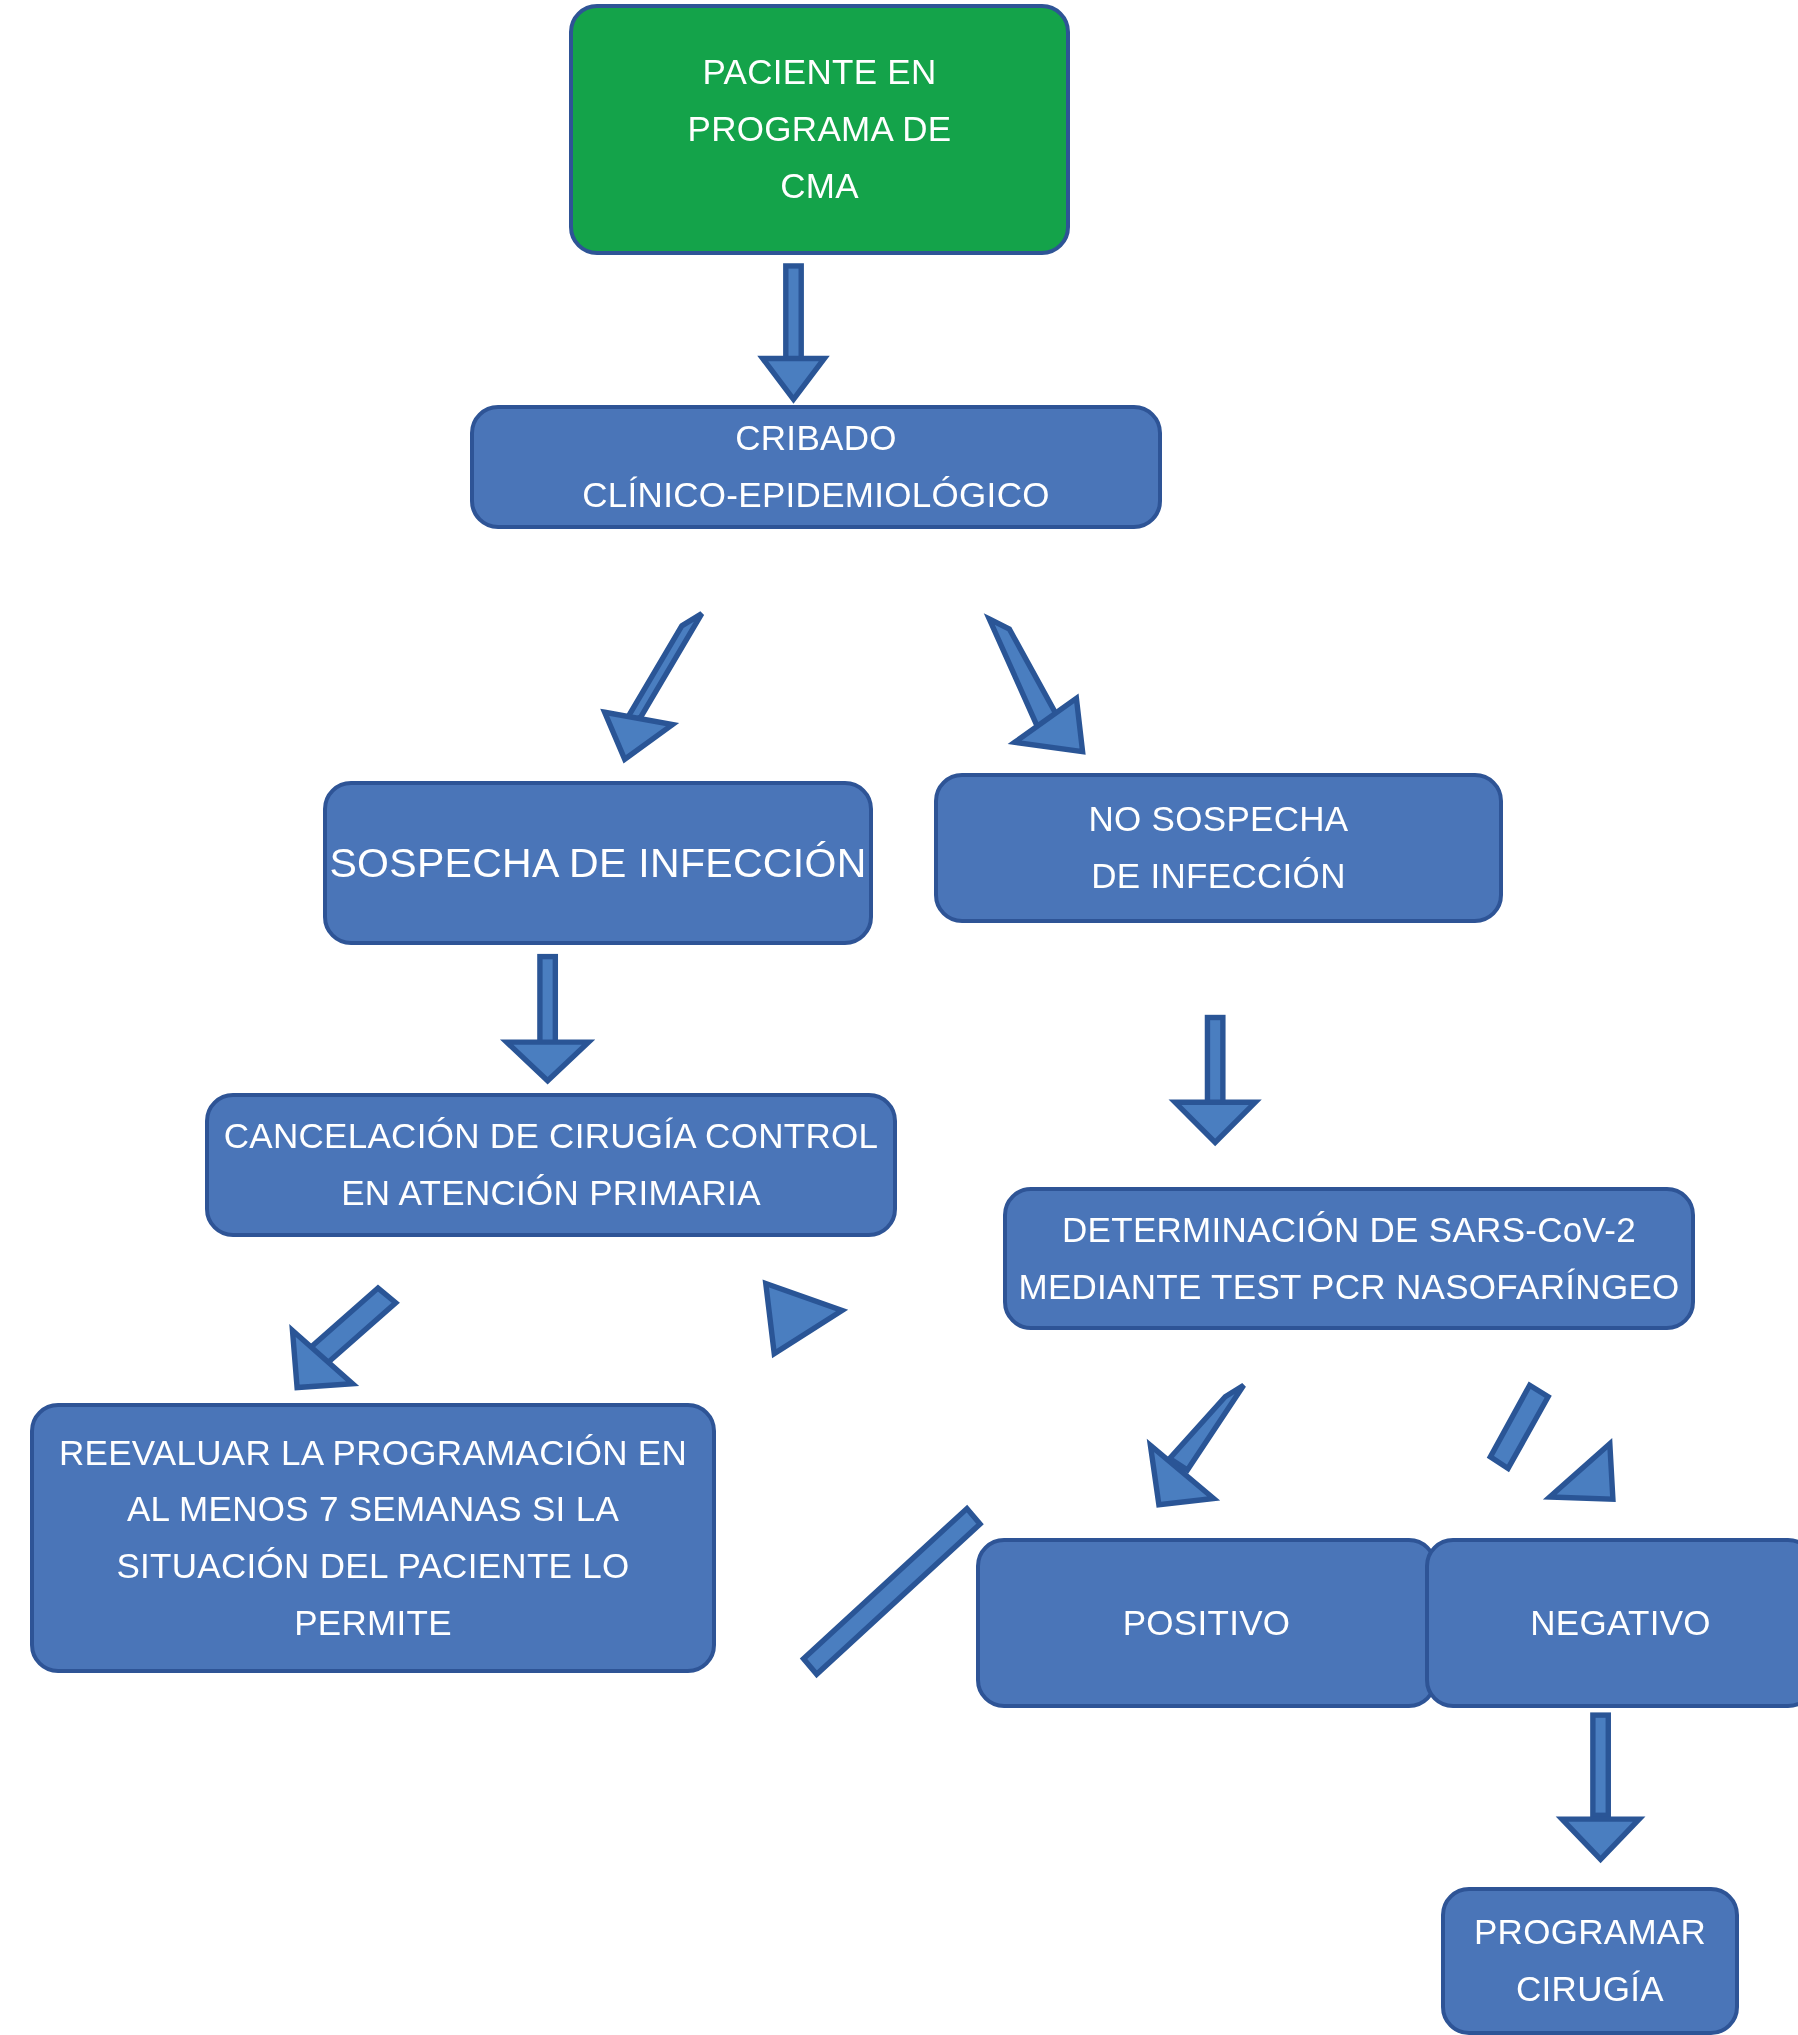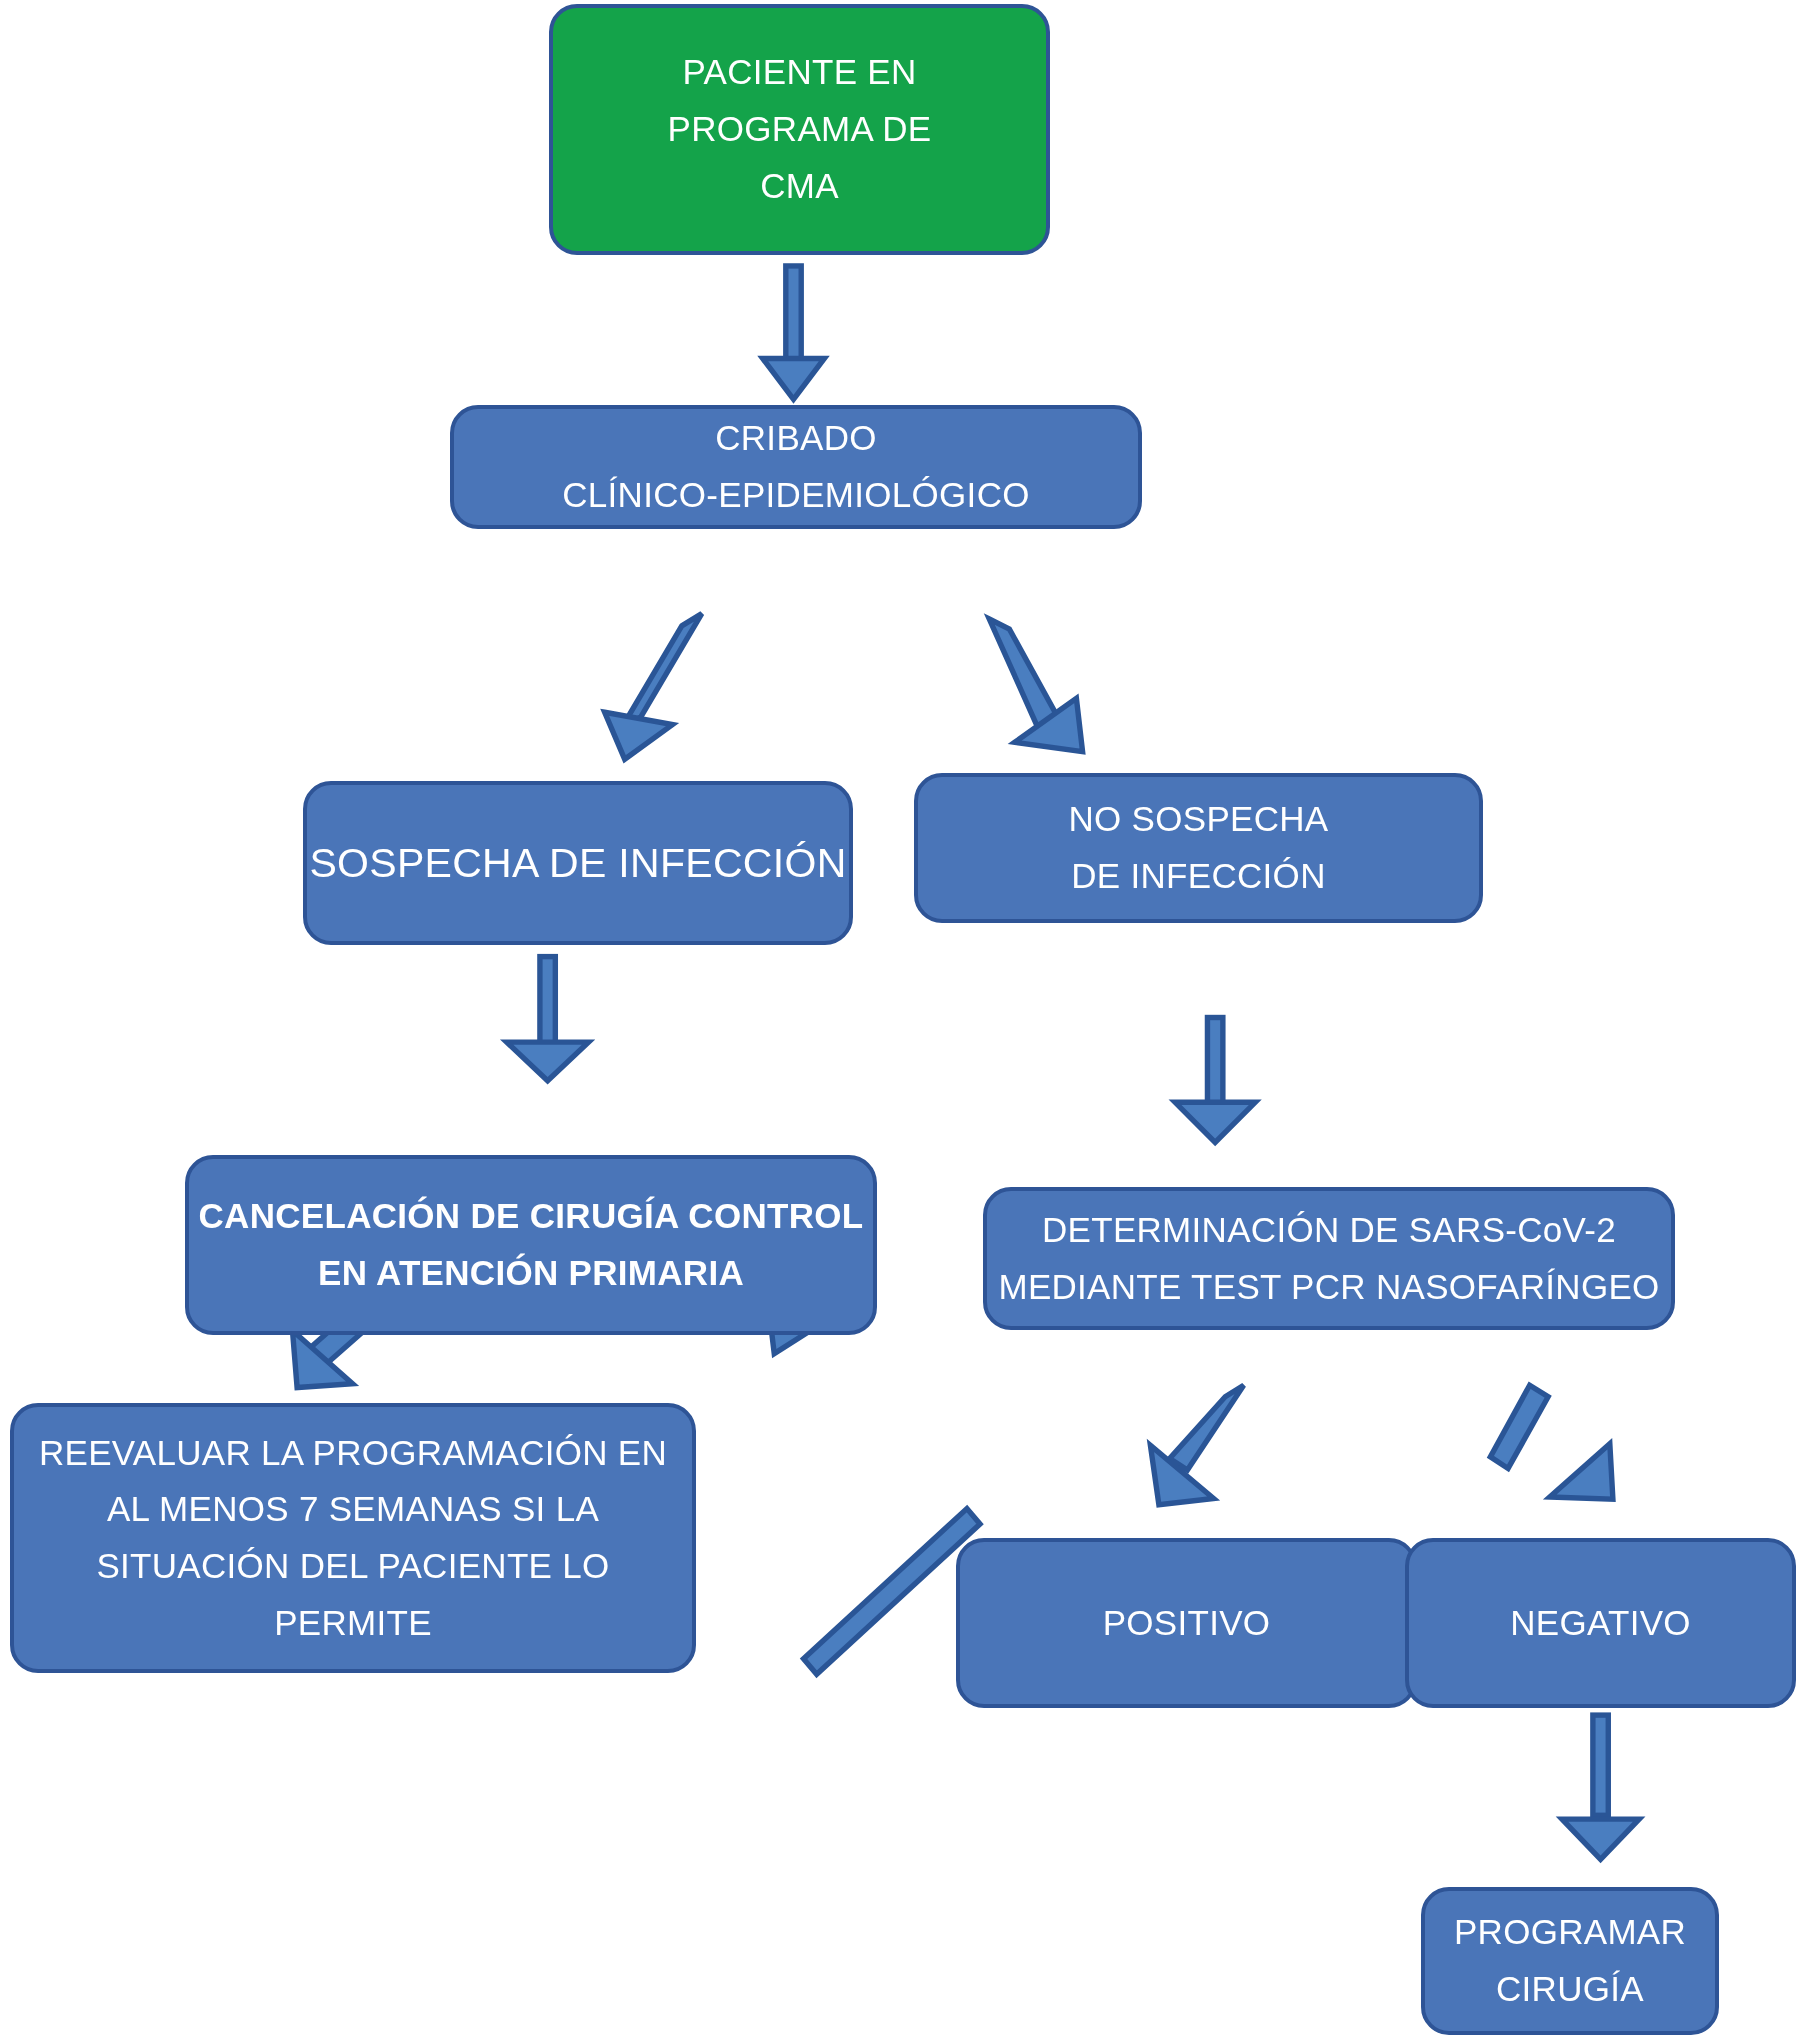--- a/index.html
+++ b/index.html
@@ -29,36 +29,37 @@
     border-radius: 28px;
     border: 4.6px solid #2e5496;
     display: flex;
     flex-direction: column;
     align-items: center;
     justify-content: center;
     text-align: center;
     color: #ffffff;
     background: #4a75b8;
     z-index: 2;
+    margin-left: 20px;
   }
   .node.start {
     background: #14a34a;
   }
   .node .line {
     display: block;
     line-height: 1.62;
     white-space: nowrap;
     letter-spacing: 0.3px;
   }
   
   #n-start      { left: 549px;  top: 3.9px;    width: 501px;  height: 251px;  font-size: 35px; }
   #n-cribado    { left: 450px;  top: 405px;  width: 692px;  height: 124px;  font-size: 35px; }
   #n-sospecha   { left: 303px;  top: 781px; width: 550px;  height: 164px;  font-size: 41px; }
   #n-nosospecha { left: 914px; top: 773px; width: 569px;  height: 150px;  font-size: 35px; }
-  #n-cancel     { left: 185px;  top: 1155px; width: 692px;  height: 180px;  font-size: 35px; font-weight: bold; }
+  #n-cancel     { left: 185px;  top: 1093px; width: 692px;  height: 144px;  font-size: 35px; }
   #n-determ     { left: 983px; top: 1187px; width: 692px;  height: 143px;  font-size: 35px; }
   #n-reeval     { left: 10px;   top: 1403px; width: 686px;  height: 270px;  font-size: 35px; }
   #n-positivo   { left: 956px; top: 1538px; width: 461px;  height: 170px;  font-size: 35px; }
   #n-negativo   { left: 1405px; top: 1538px; width: 391px;  height: 170px;  font-size: 35px; }
   #n-programar  { left: 1421px; top: 1887px; width: 298px;  height: 148px;  font-size: 35px; }
 </style>
 </head>
 <body>
 
 <div id="canvas">

